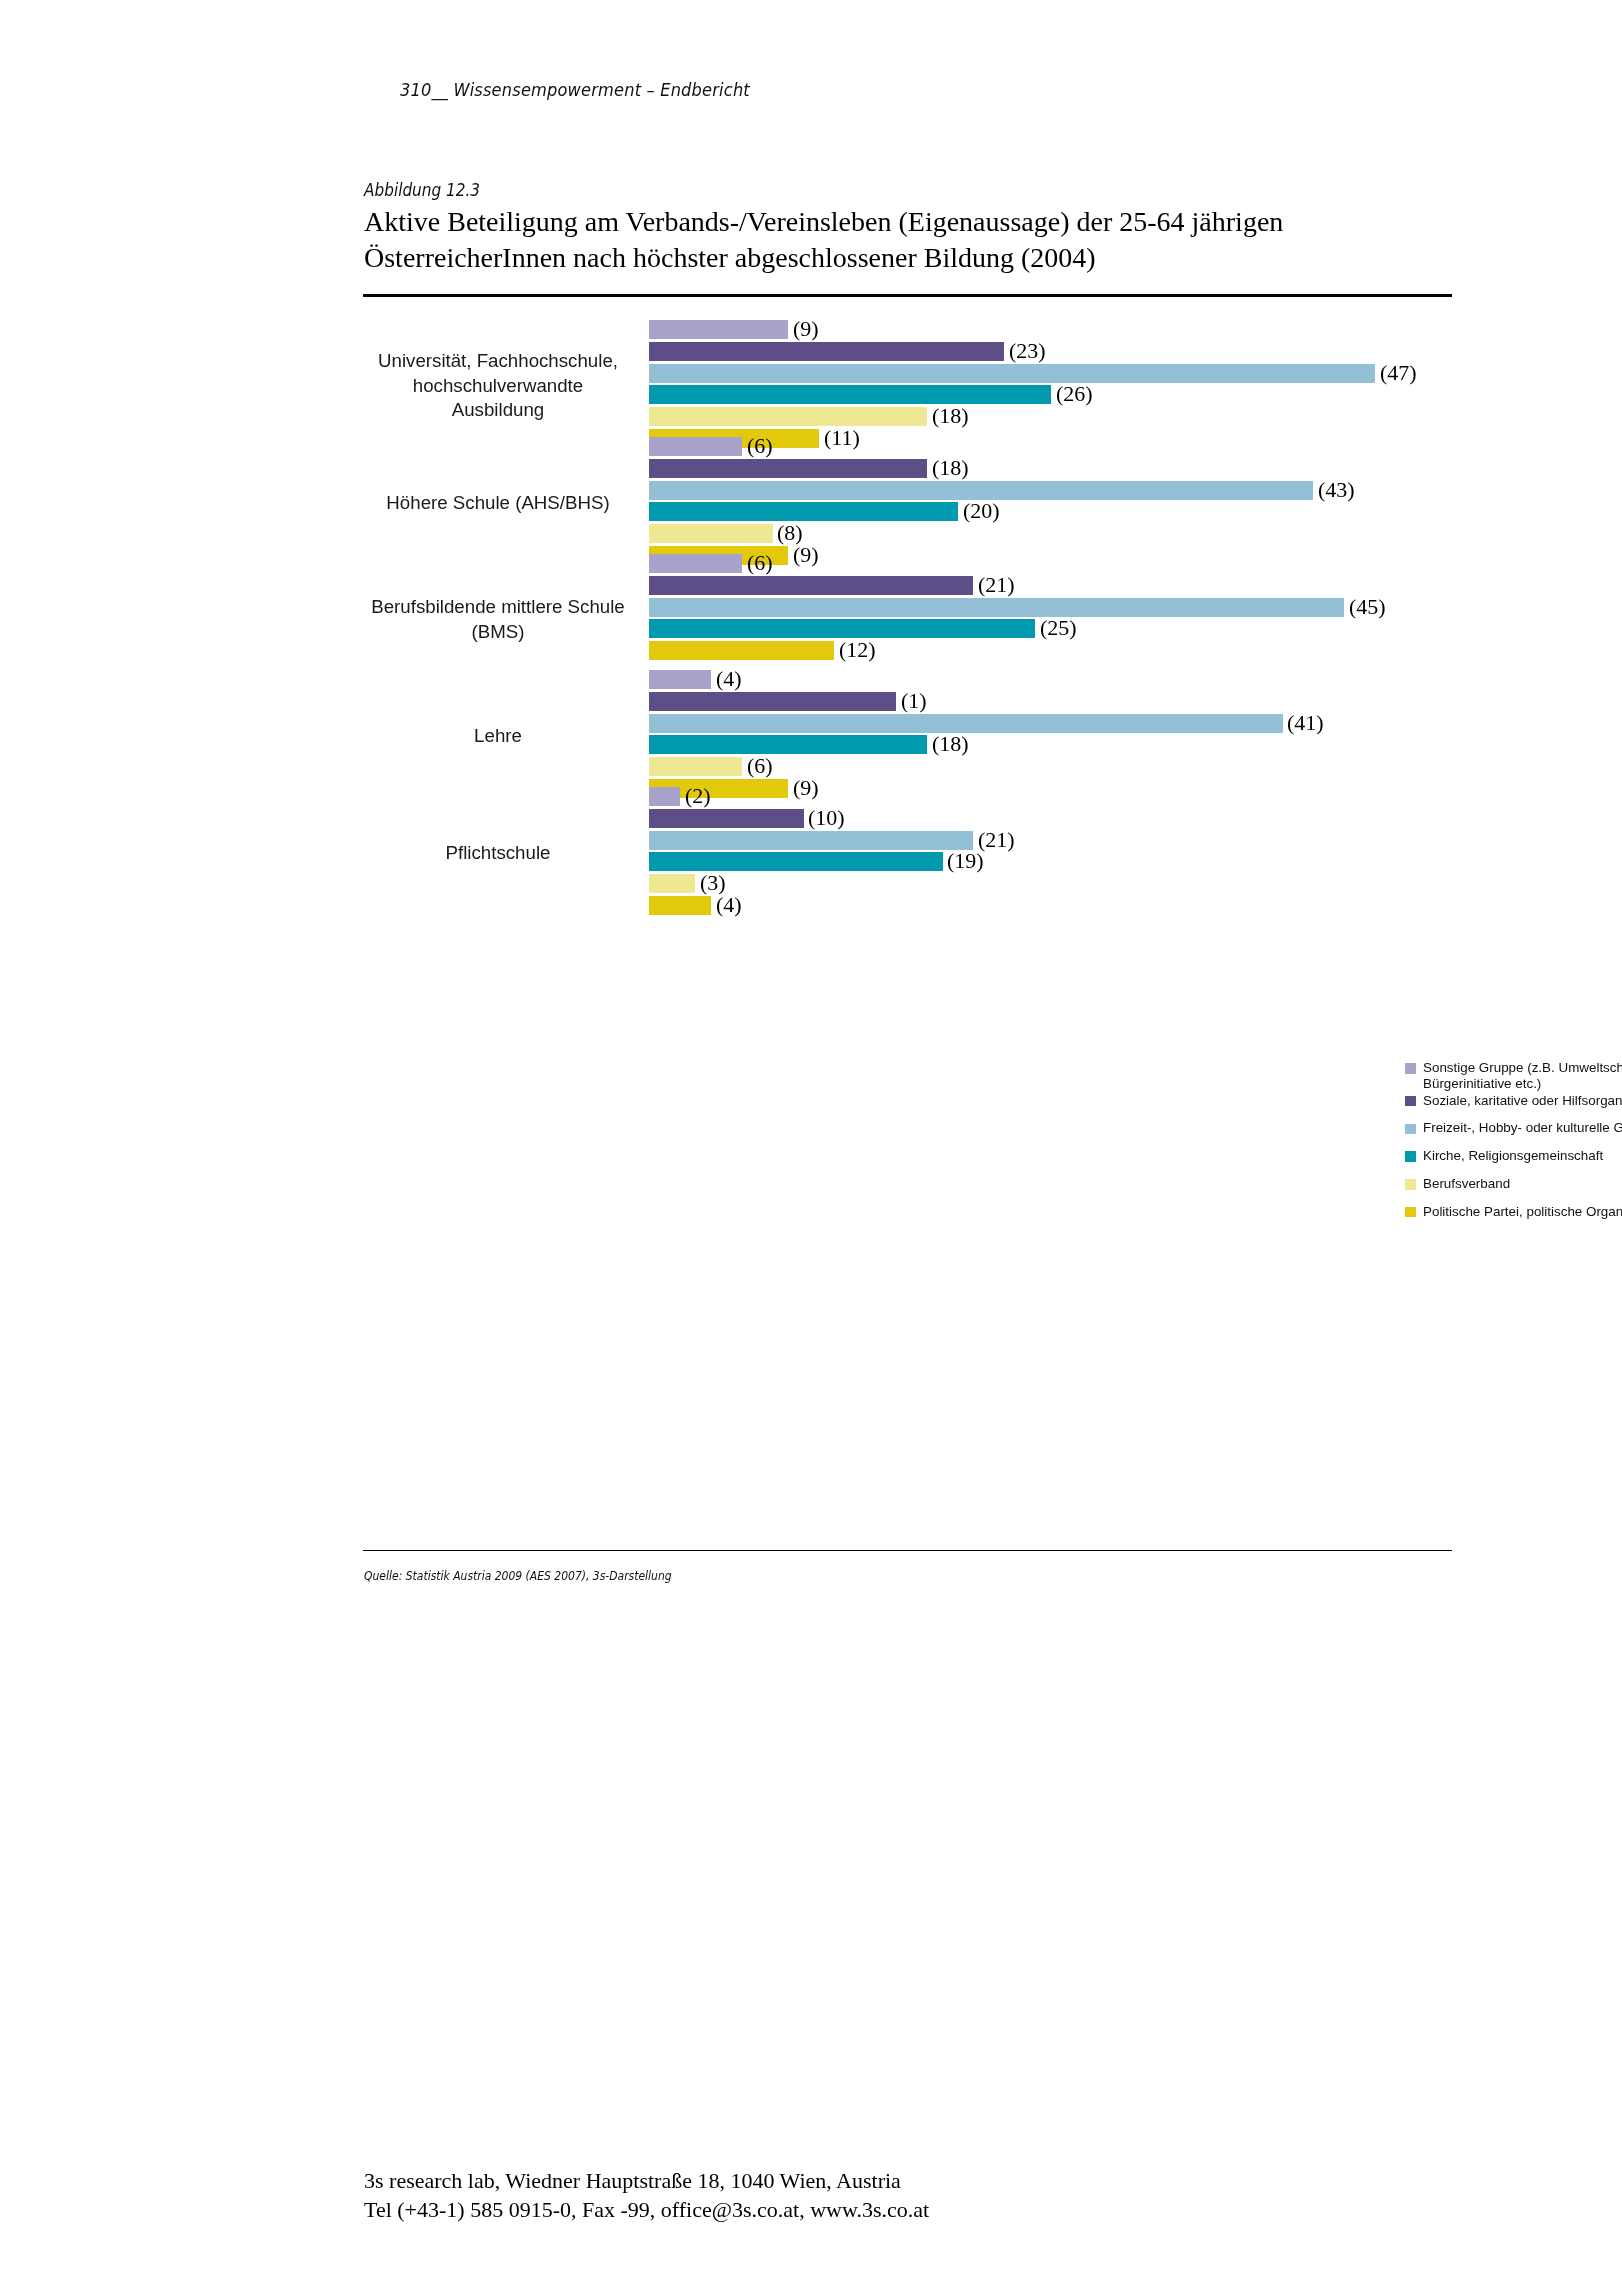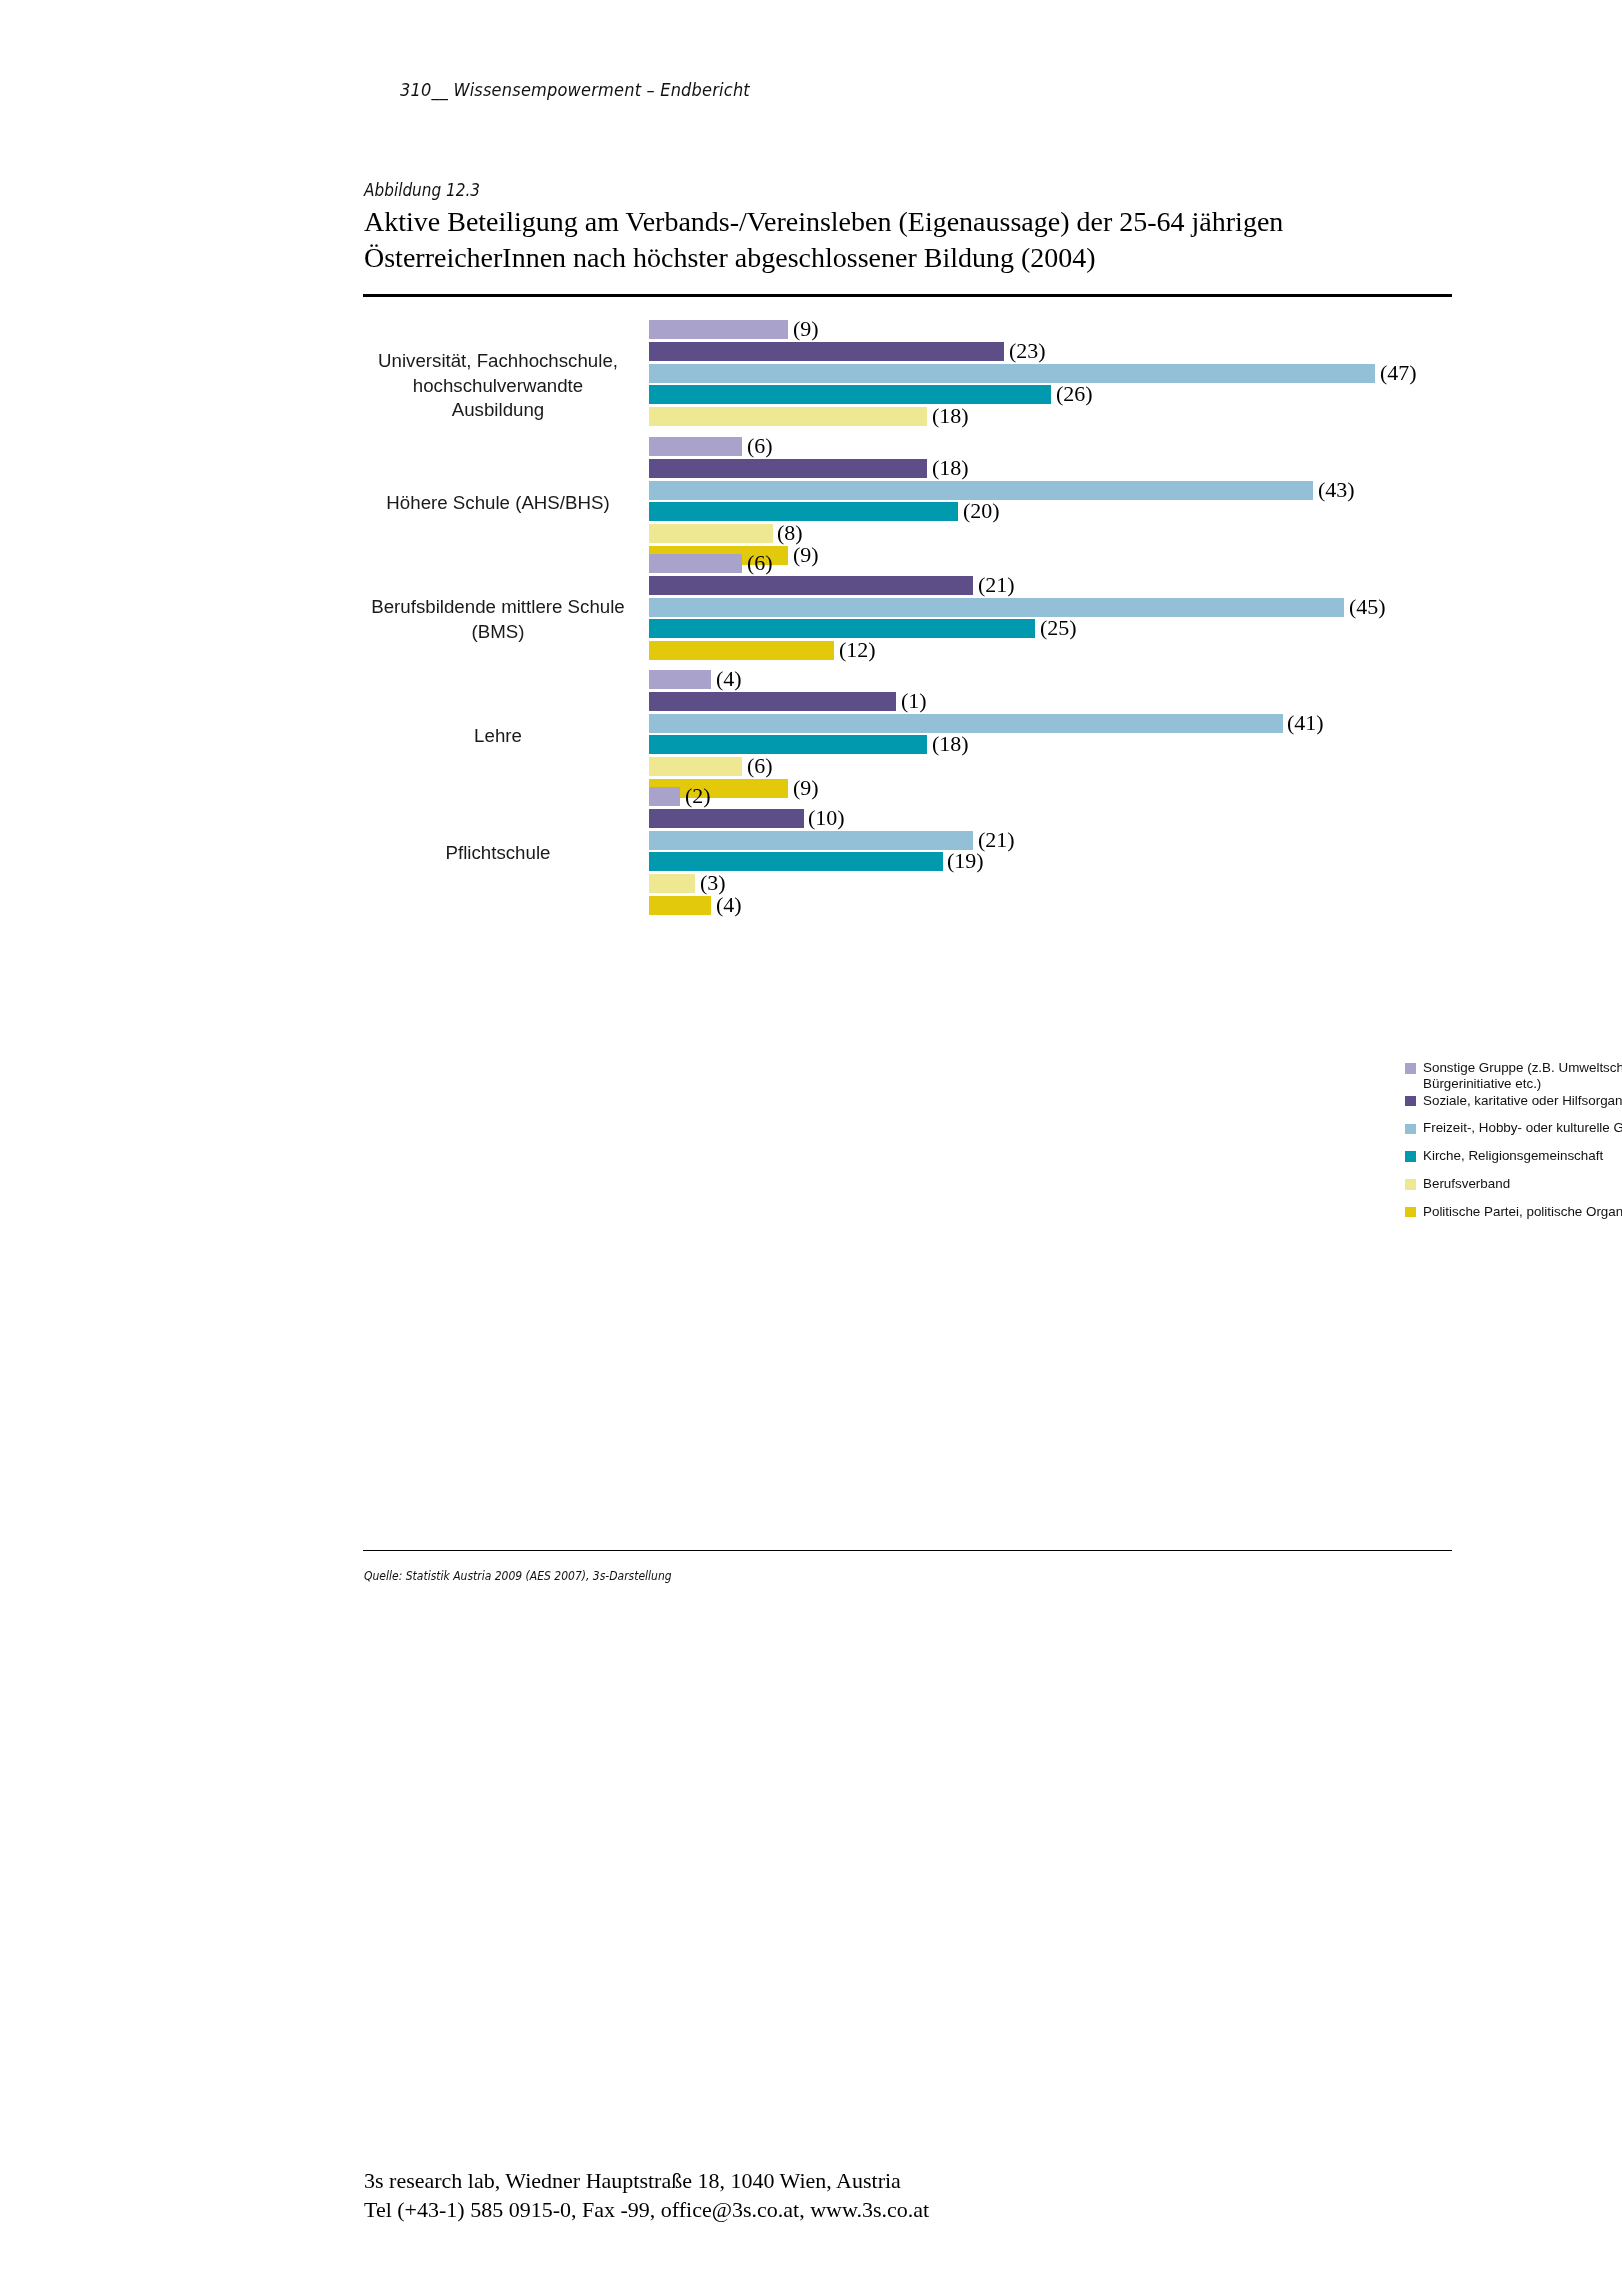--- a/index.html
+++ b/index.html
@@ -212,20 +212,24 @@
               <div class="bar-val" style="left: 731px;">(47)</div>
             </div>
             <div class="bar-row">
               <div class="bar" style="width: 402px; background: rgb(0, 153, 173);"></div>
               <div class="bar-val" style="left: 407px;">(26)</div>
             </div>
             <div class="bar-row">
               <div class="bar" style="width: 278px; background: rgb(238, 232, 146);"></div>
               <div class="bar-val" style="left: 283px;">(18)</div>
             </div>
+            <div class="bar-row">
+              <div class="bar" style="width: 170px; background: rgb(226, 201, 12);"></div>
+              <div class="bar-val" style="left: 175px;">(11)</div>
+            </div>
           </div>
         </div>
         <div class="cat-group" style="top: 117px;">
           <div class="cat-label" style="top: 54px;">
             <div>Höhere Schule (AHS/BHS)</div>
           </div>
           <div class="bars">
             <div class="bar-row">
               <div class="bar" style="width: 93px; background: rgb(169, 163, 203);"></div>
               <div class="bar-val" style="left: 98px;">(6)</div>

